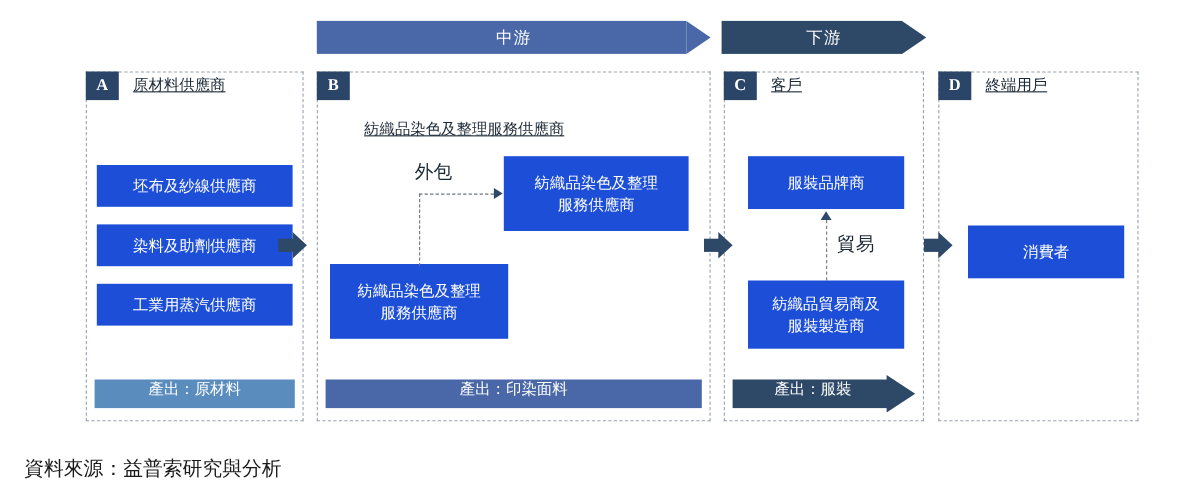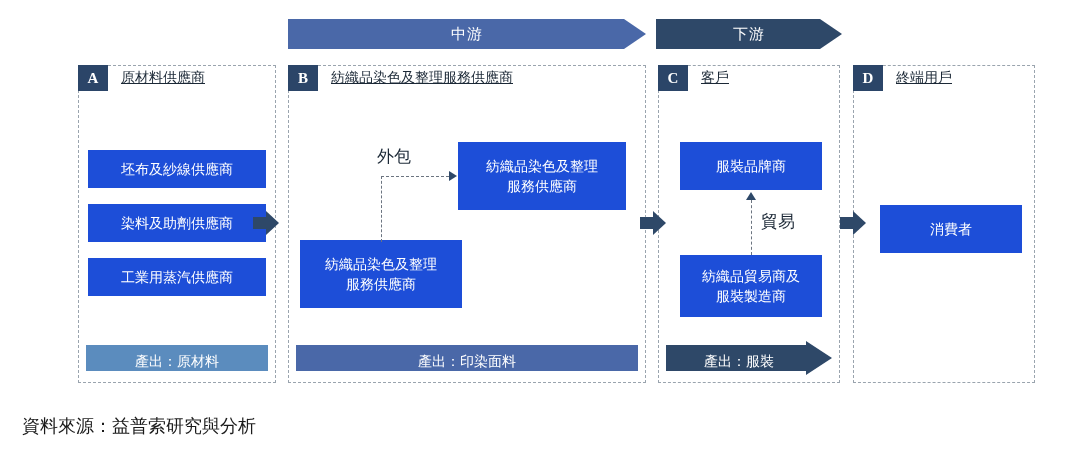--- a/index.html
+++ b/index.html
@@ -60,21 +60,21 @@
   .flow .shaft{position:absolute;left:0;top:6px;width:14px;height:12px;background:#2e4868;}
   .flow .tip{
     position:absolute;right:0;top:0;width:0;height:0;
     border-top:12px solid transparent;border-bottom:12px solid transparent;
     border-left:13px solid #2e4868;
   }
 
   
   .out{
     position:absolute;height:26px;
-    display:flex;align-items:flex-end;justify-content:center;
+    display:flex;align-items:flex-start;justify-content:center;
     color:#ffffff;font-size:14px;font-family:Liberation Mono, monospace;
   }
   .out .obody{position:absolute;left:0;top:0;bottom:0;right:0;}
   .out .ohead{
     position:absolute;right:-20px;top:-4px;width:0;height:0;
     border-top:17px solid transparent;border-bottom:17px solid transparent;
   }
   .out .olbl{position:relative;z-index:2;}
 
   
@@ -114,21 +114,21 @@
       <div class="body" style="background: rgb(46, 72, 104);"></div>
       <div class="head" style="border-left: 22px solid rgb(46, 72, 104);"></div>
       <span class="lbl">下游</span>
     </div>
     <div class="col" style="left: 78px; top: 65px; width: 198px; height: 318px;">
       <div class="badge">A</div>
       <div class="col-title" style="left: 42px;">原材料供應商</div>
     </div>
     <div class="col" style="left: 288px; top: 65px; width: 358px; height: 318px;">
       <div class="badge">B</div>
-      <div class="col-title" style="left: 42px;">紡織品染色及整理服務供應商</div>
+      <div class="col-title" style="left: 42px; margin-top: 40px;">紡織品染色及整理服務供應商</div>
     </div>
     <div class="col" style="left: 658px; top: 65px; width: 182px; height: 318px;">
       <div class="badge">C</div>
       <div class="col-title" style="left: 42px;">客戶</div>
     </div>
     <div class="col" style="left: 853px; top: 65px; width: 182px; height: 318px;">
       <div class="badge">D</div>
       <div class="col-title" style="left: 42px;">終端用戶</div>
     </div>
     <div class="nbox" style="left: 88px; top: 150px; width: 178px; height: 38px;">

